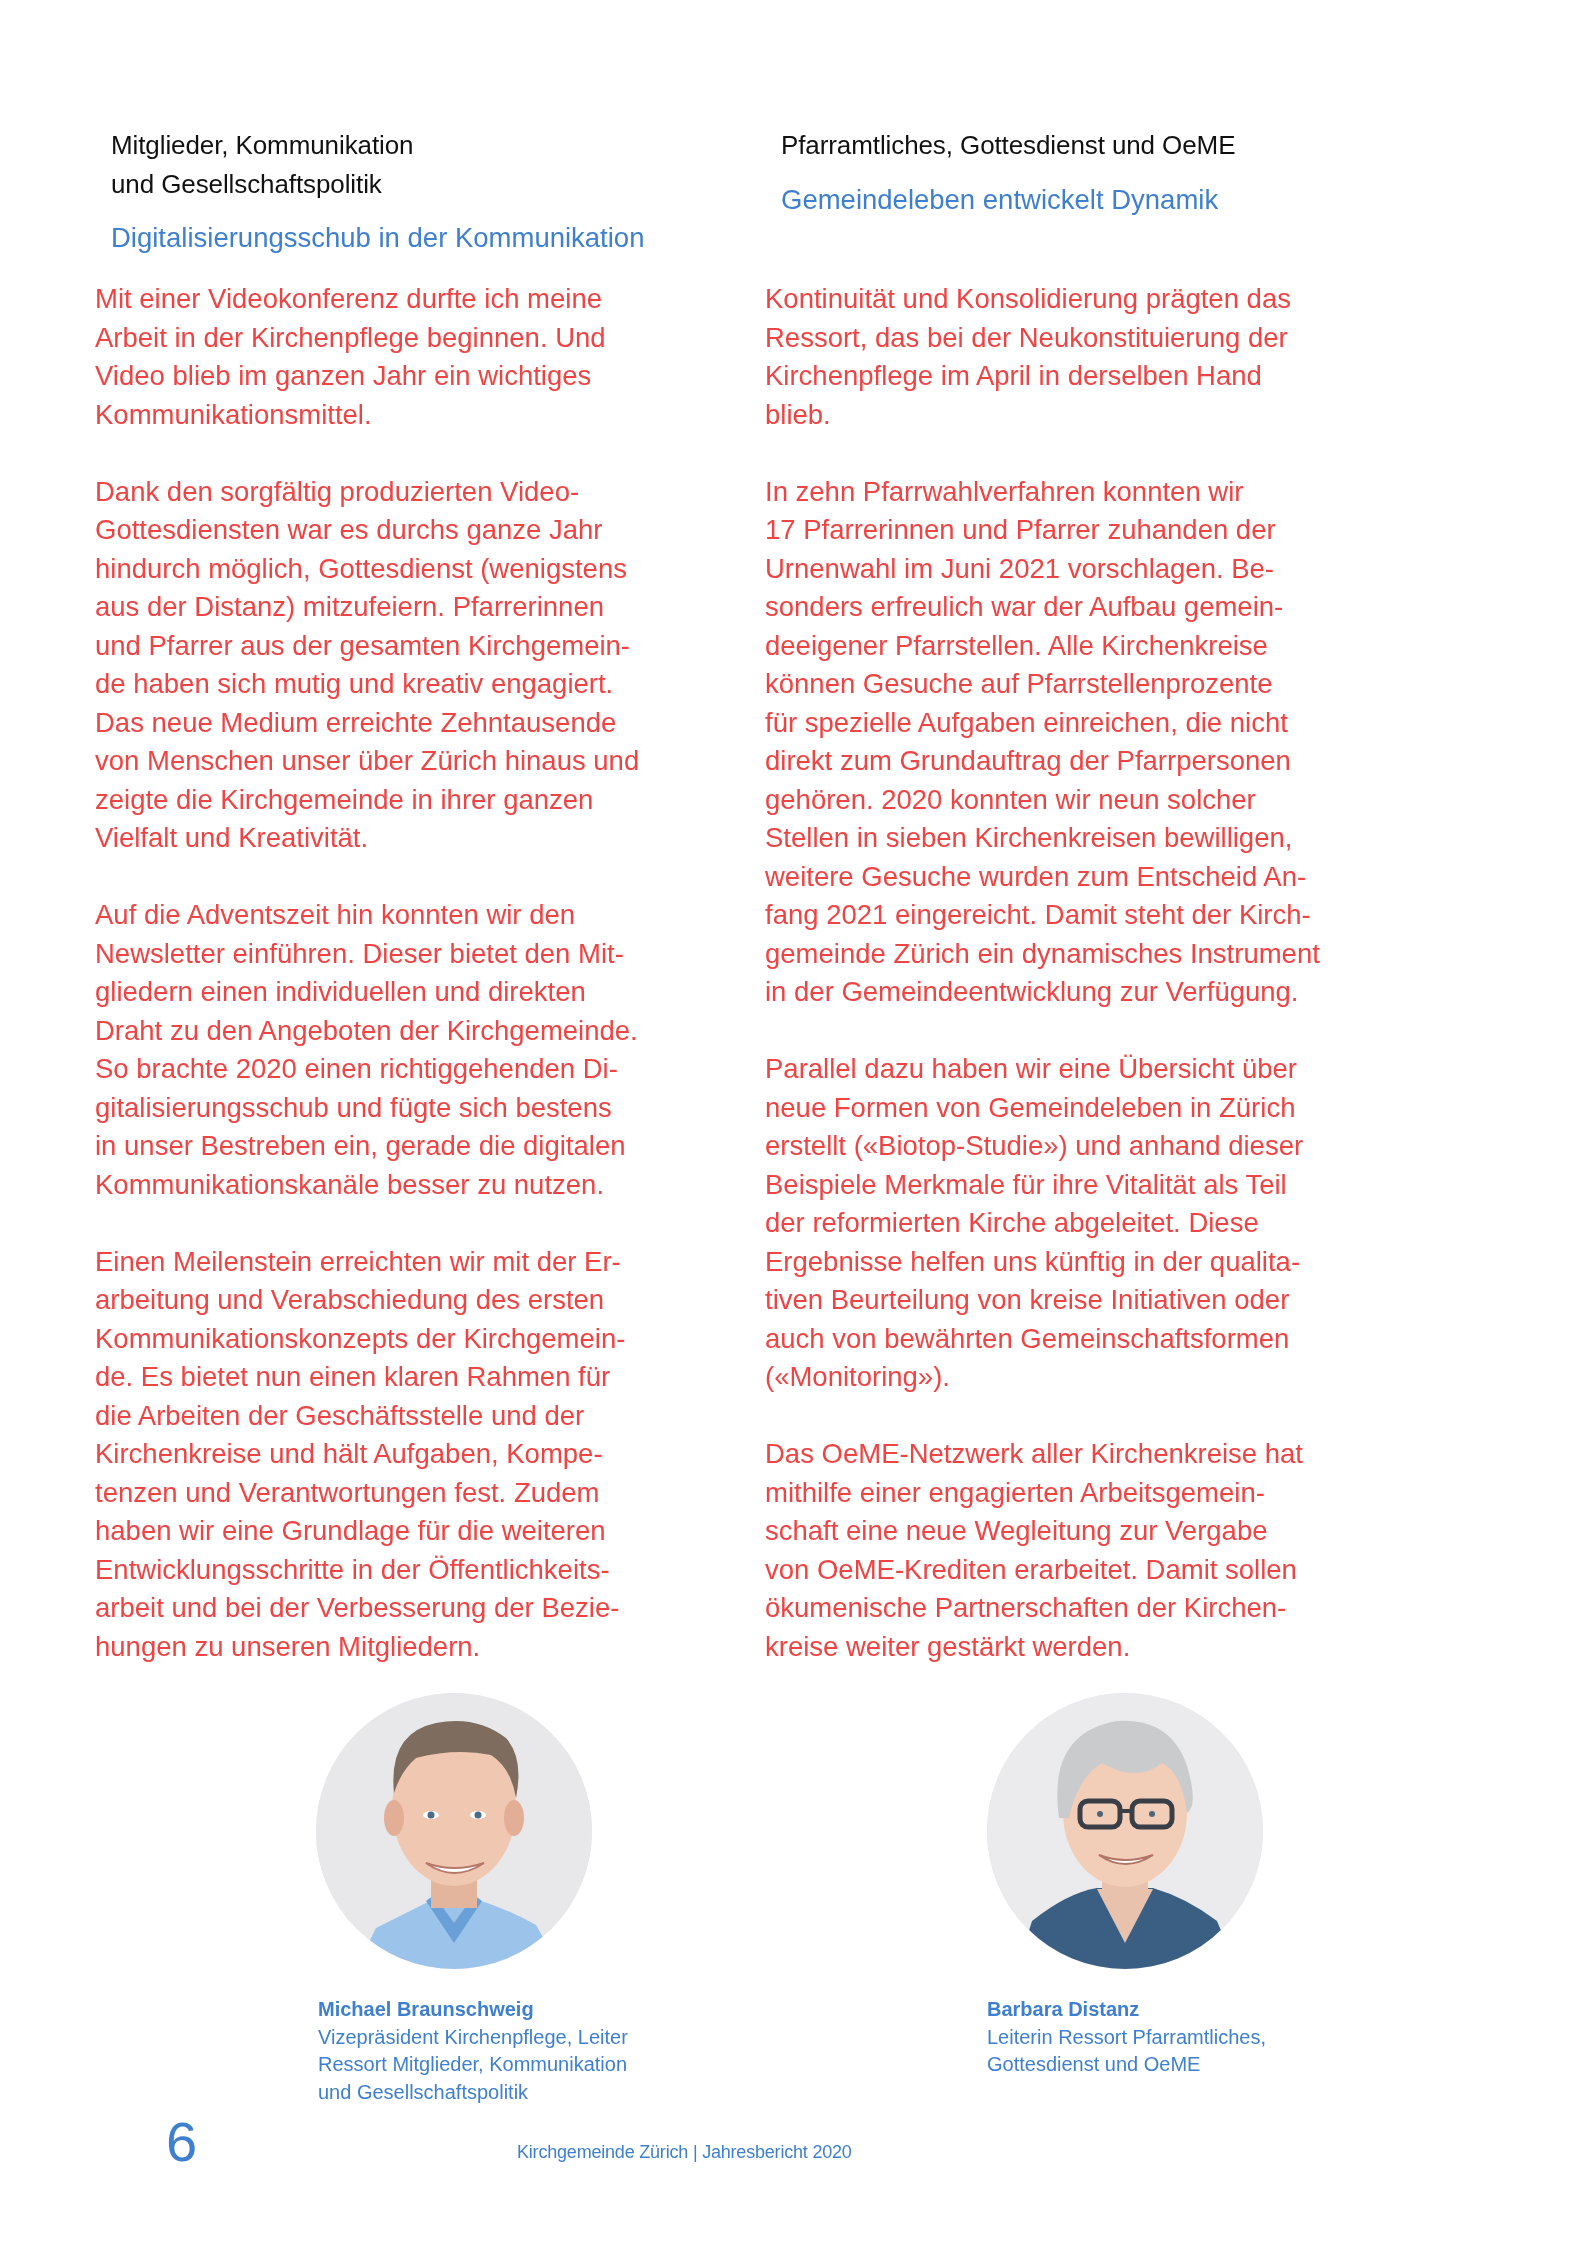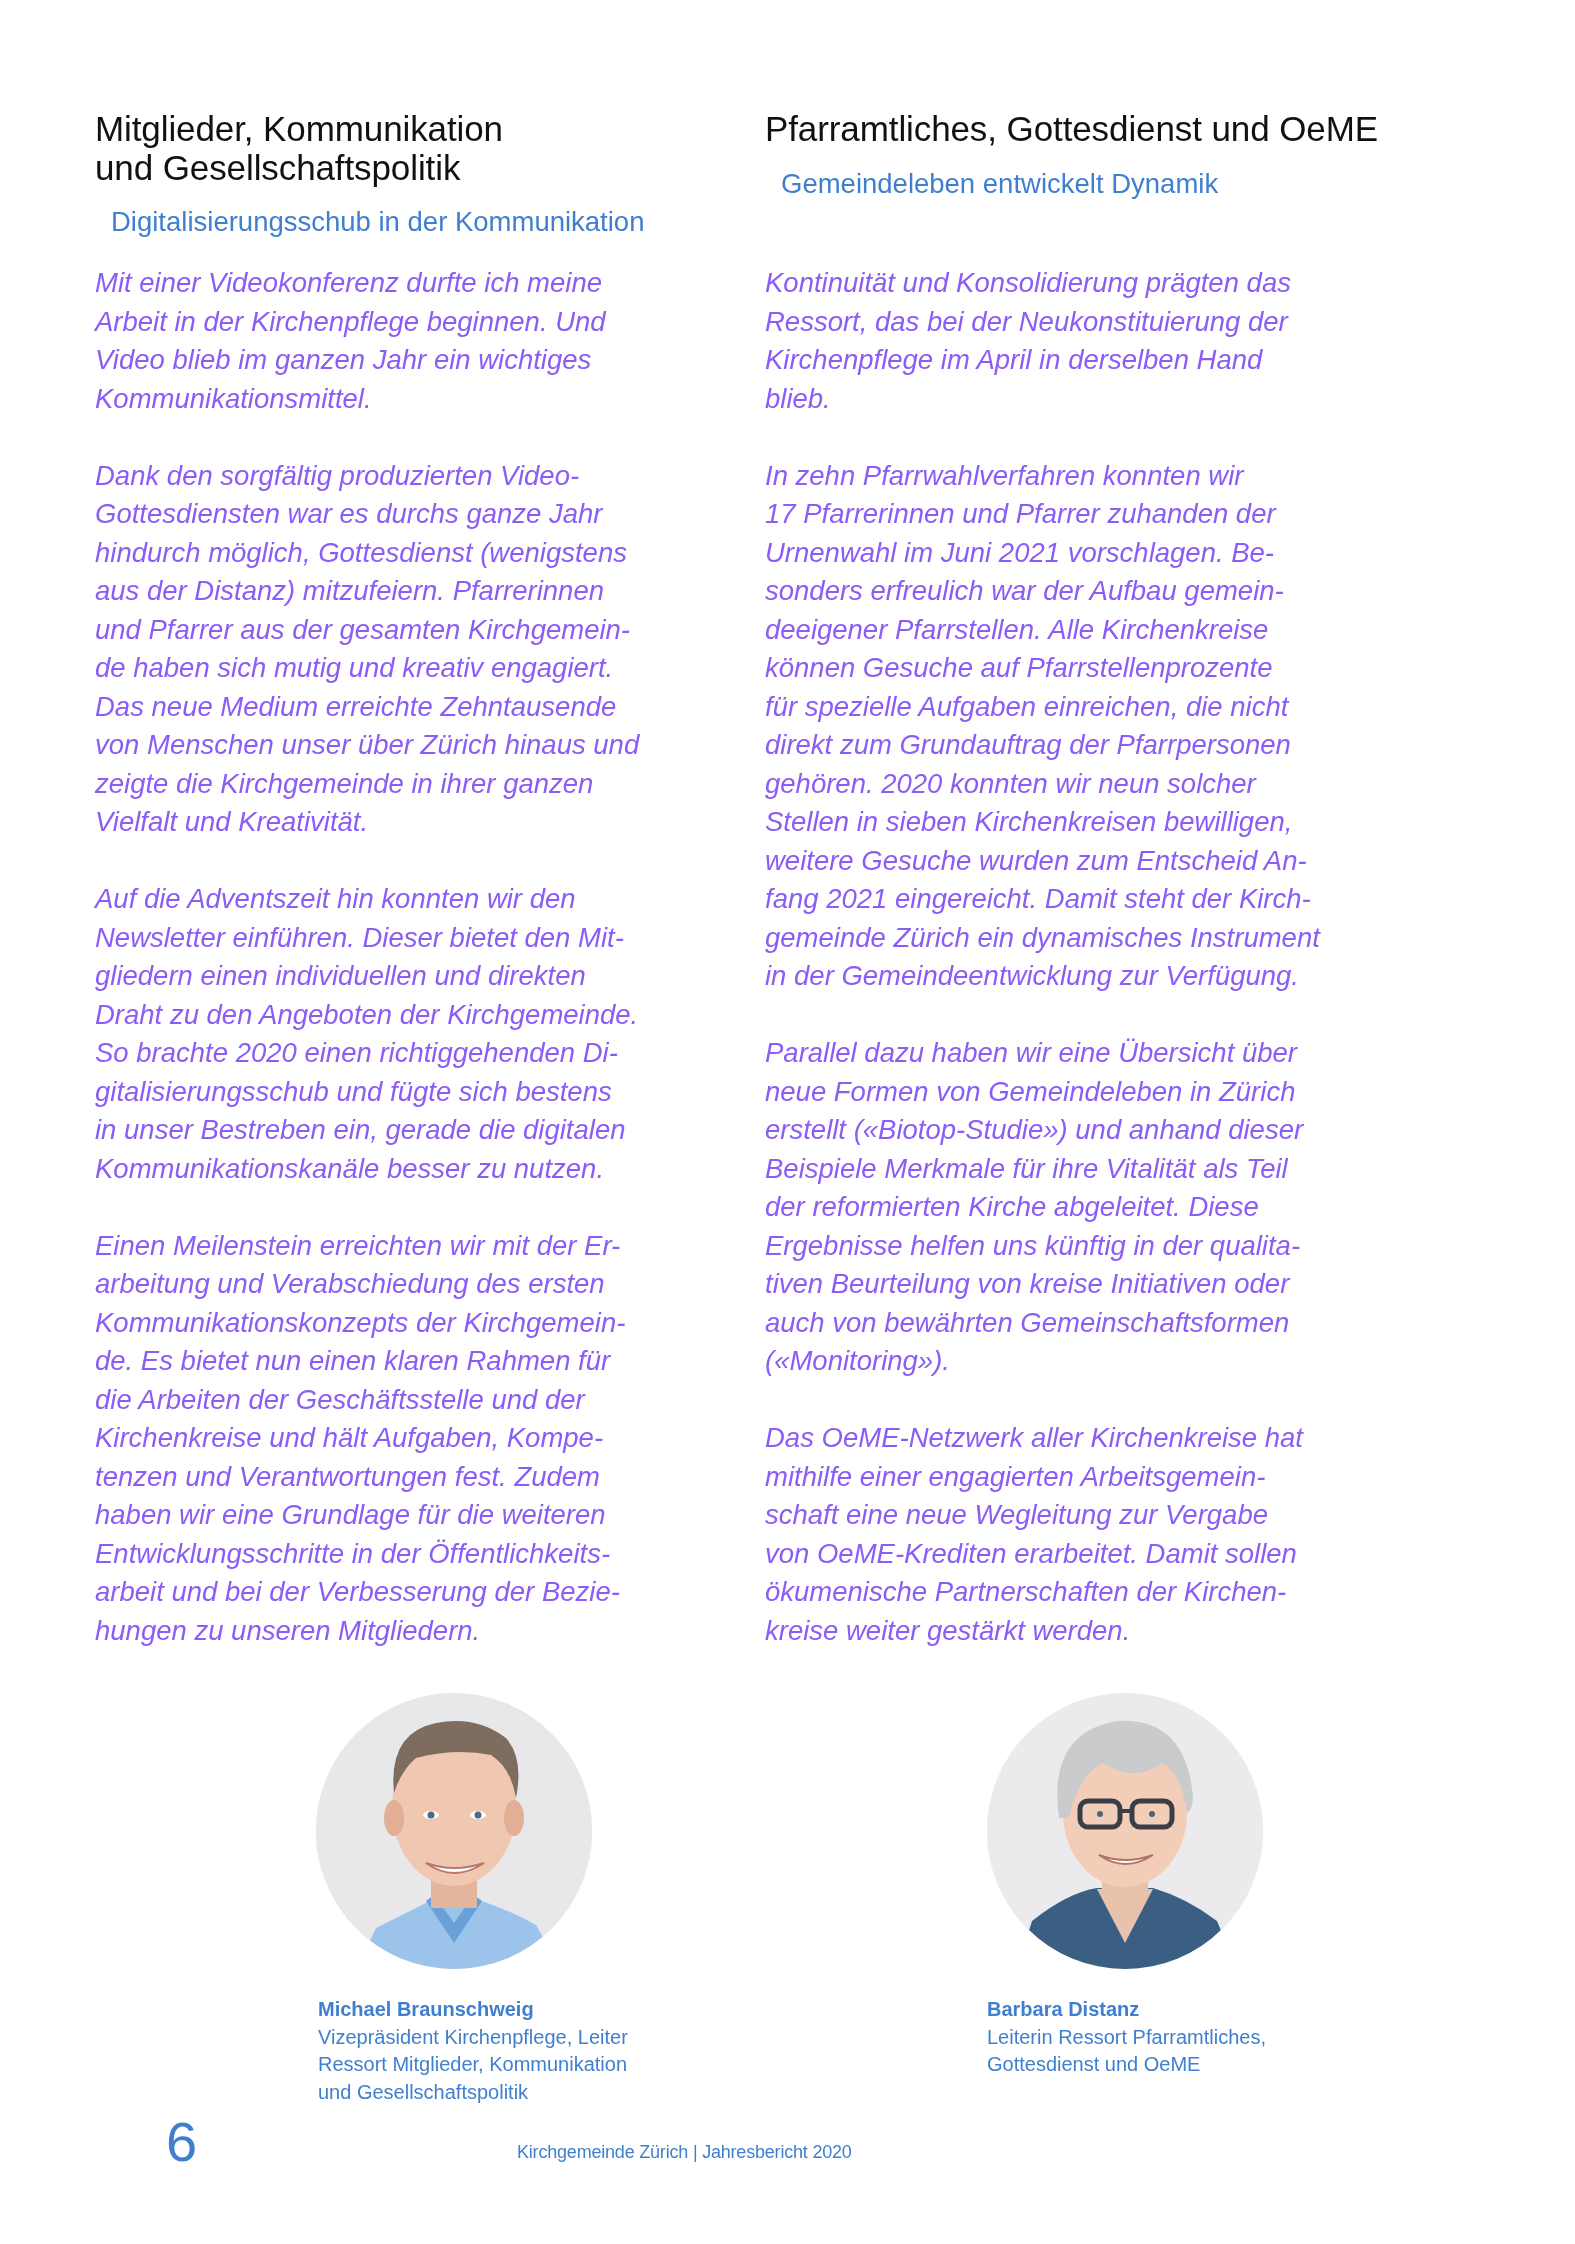--- a/index.html
+++ b/index.html
@@ -4,29 +4,29 @@
   <style>
     html, body { margin: 0; padding: 0; background: #ffffff; }
     body {
       width: 1575px; height: 2244px; position: relative; overflow: hidden;
       font-family: "Liberation Sans", sans-serif;
     }
     .col { position: absolute; top: 110px; width: 660px; }
     .col.left { left: 95px; }
     .col.right { left: 765px; }
     .h-black {
-      color: #111111; font-size: 35px; line-height: 38.5px; margin: 0;
+      color: #111111; font-size: 26px; line-height: 38.5px; margin: 16px;
       letter-spacing: -0.1px; font-weight: normal;
     }
     .h-blue {
       color: #3f7fcf; font-size: 27.5px; line-height: 38.5px; margin: 16px;
       font-weight: normal;
     }
     .body-text {
-      color: #8b5cf6; font-size: 27.5px; line-height: 38.5px; margin: 0; font-style: italic;
+      color: #ef4444; font-size: 27.5px; line-height: 38.5px; margin: 0;
     }
     .head-block { height: 154px; }
     .right .head-block { height: 154px; }
     .para { margin: 0 0 38.5px 0; }
     .line { display: block; white-space: nowrap; }
 
     .portrait {
       position: absolute; width: 276px; height: 276px; border-radius: 50%;
       overflow: hidden; background: #e9e9ec;
     }

